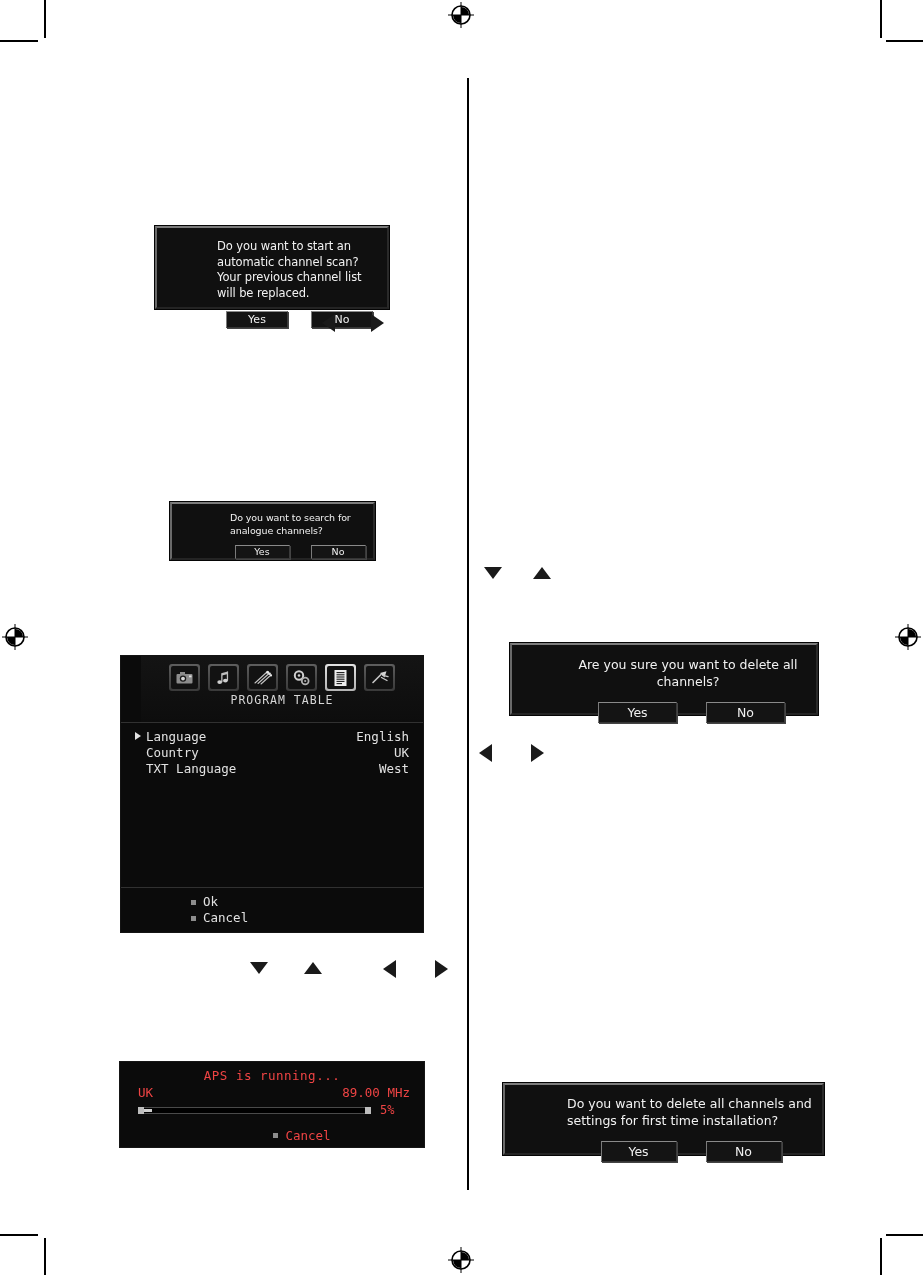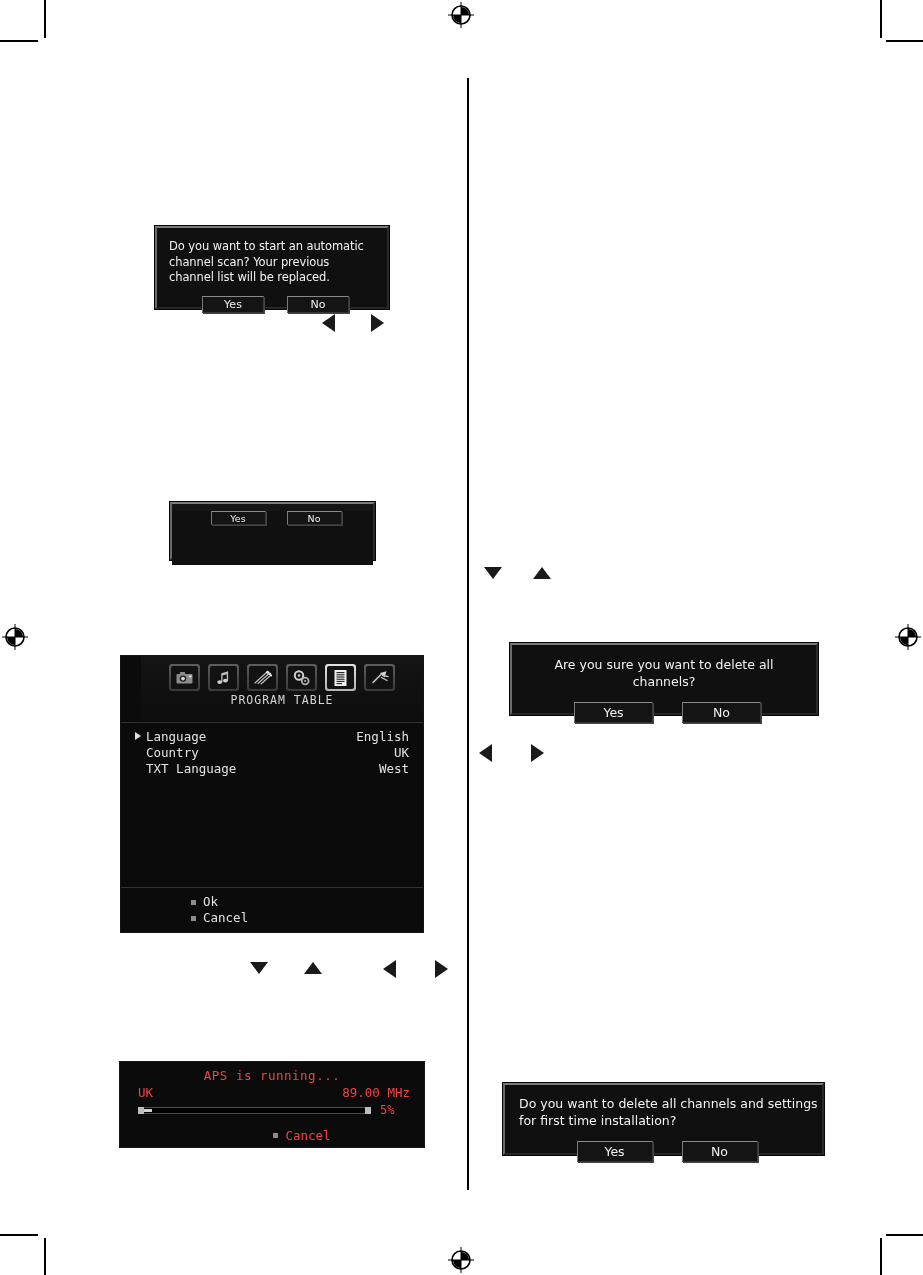--- a/index.html
+++ b/index.html
@@ -54,20 +54,21 @@
     border-left: 2px solid #6a6a6a;
     border-right: 2px solid #2a2a2a;
     border-bottom: 2px solid #242424;
     box-shadow: 0 0 0 1px #050505;
   }
   .osd-dialog-inner {
     background: #101010;
     width: 100%;
     height: 100%;
     box-sizing: border-box;
+    padding-left: 48px;
   }
 
   .dlg-text {
     font-family: "DejaVu Sans", sans-serif;
     color: #f2f2f2;
     line-height: 1.35;
     white-space: pre-line;
   }
 
   .btn-row {
@@ -395,20 +396,21 @@
       <div class="osd-btn">No</div>
     </div>
   </div>
 </div>
 
 <div class="nav-arrow arrow-left" style="left:322px; top:314px;"></div>
 <div class="nav-arrow arrow-right" style="left:371px; top:314px;"></div>
 
 <div class="osd osd-dialog" id="dlg-analogue">
   <div class="osd-dialog-inner">
+    <div class="dlg-text">Do you want to search for analogue channels?</div>
     <div class="btn-row">
       <div class="osd-btn">Yes</div>
       <div class="osd-btn">No</div>
     </div>
   </div>
 </div>
 
 <div class="osd" id="tv-menu">
 
   <div class="menu-iconbar">

